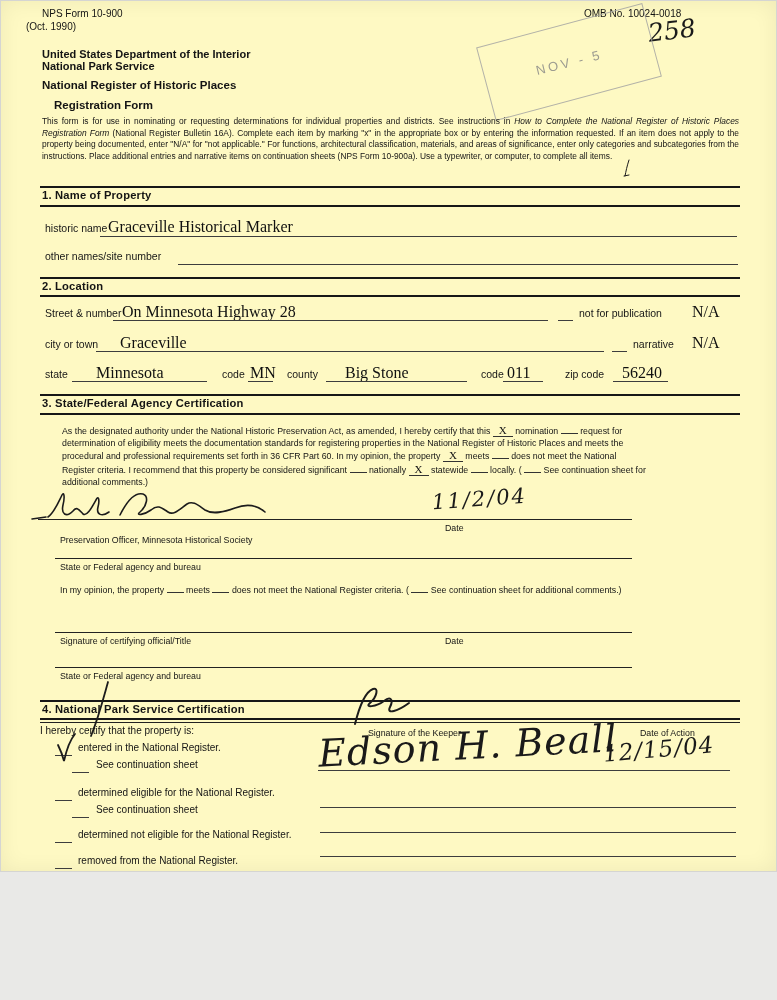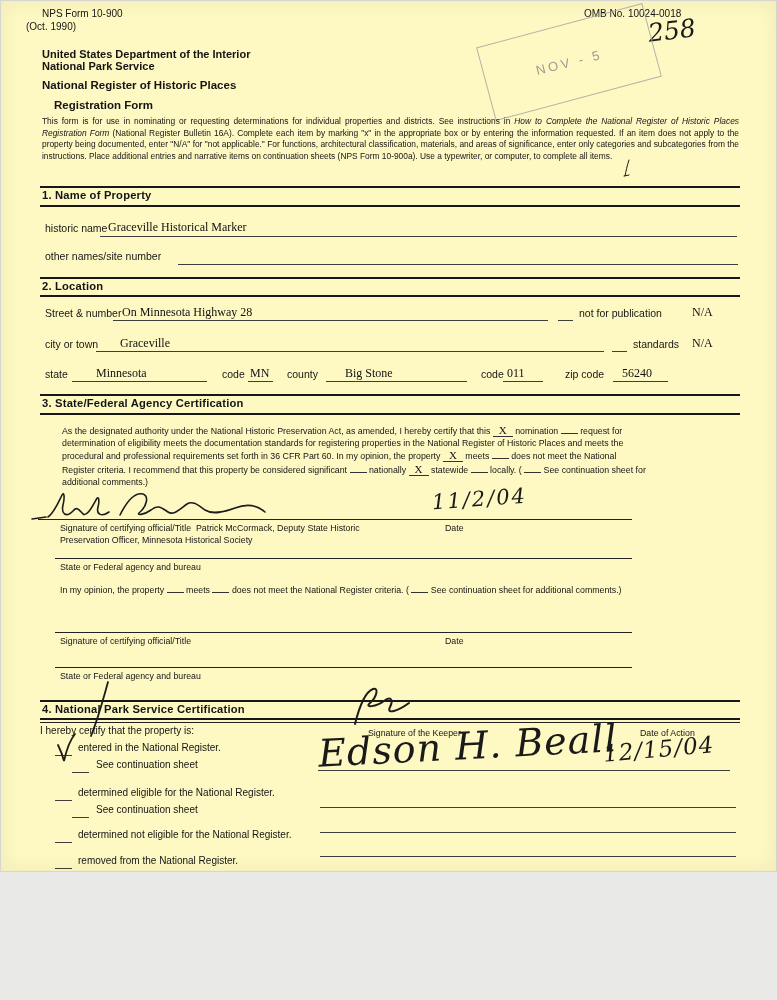--- a/index.html
+++ b/index.html
@@ -7,21 +7,21 @@
     position:relative;width:777px;height:872px;background:#fef9c3;
     font-family:"Liberation Sans",sans-serif;color:#141414;overflow:hidden;
     box-shadow:inset 0 0 0 1px #d5d5d2, inset 0 0 22px rgba(0,0,0,.07);
   }
   .abs{position:absolute;}
   .fs10{font-size:10px;line-height:12px;}
   .lbl{font-size:10.5px;line-height:13px;color:#161616;}
   .small{font-size:8.8px;line-height:12.2px;}
   .tiny{font-size:8.4px;line-height:11.7px;}
   .bold{font-weight:bold;margin-top:8px;}
-  .serif{font-family:"Liberation Serif",serif;font-size:12px;line-height:14px;color:#101010;}
+  .serif{font-family:"Liberation Serif",serif;font-size:16px;line-height:14px;color:#101010;}
   .bar{border-top:2.6px solid #171717;}
   .thinbar{border-top:1.6px solid #222;}
   .uline{border-bottom:1.4px solid #3d3d3d;height:0;}
   .blank{display:inline-block;border-bottom:1.2px solid #333;height:9px;width:17px;vertical-align:baseline;}
   .xmark{font-family:"Liberation Serif",serif;font-size:11px;border-bottom:1.2px solid #333;padding:0 6px;display:inline-block;line-height:11px;}
   .sechdr{font-size:11.2px;font-weight:bold;letter-spacing:.2px;}
   .hand{font-family:"DejaVu Serif",serif;font-style:italic;color:#1a1a1a;}
   .stamp{
     border:1px solid #a6a6a3;transform:rotate(-15deg);
     display:flex;align-items:center;justify-content:center;
@@ -78,21 +78,21 @@
   <div class="abs serif" style="left:122px;top:305px;">On Minnesota Highway 28</div>
   <div class="abs uline" style="left:113px;top:320px;width:435px;"></div>
   <div class="abs uline" style="left:558px;top:320px;width:15px;"></div>
   <div class="abs lbl" style="left:579px;top:307px;">not for publication</div>
   <div class="abs serif" style="left:692px;top:305px;">N/A</div>
 
   <div class="abs lbl" style="left:45px;top:338px;">city or town</div>
   <div class="abs serif" style="left:120px;top:336px;">Graceville</div>
   <div class="abs uline" style="left:96px;top:351px;width:508px;"></div>
   <div class="abs uline" style="left:612px;top:351px;width:15px;"></div>
-  <div class="abs lbl" style="left:633px;top:338px;">standards</div>
+  <div class="abs lbl" style="left:633px;top:338px;">narrative</div>
   <div class="abs serif" style="left:692px;top:336px;">N/A</div>
 
   <div class="abs lbl" style="left:45px;top:368px;">state</div>
   <div class="abs serif" style="left:96px;top:366px;">Minnesota</div>
   <div class="abs uline" style="left:72px;top:381px;width:135px;"></div>
   <div class="abs lbl" style="left:222px;top:368px;">code</div>
   <div class="abs serif" style="left:250px;top:366px;">MN</div>
   <div class="abs uline" style="left:248px;top:381px;width:25px;"></div>
   <div class="abs lbl" style="left:287px;top:368px;">county</div>
   <div class="abs serif" style="left:345px;top:366px;">Big Stone</div>
@@ -127,23 +127,20 @@
     <span class="blank"></span>
     <span>See continuation sheet for additional comments.)</span>
   </div>
 
   <svg class="abs" style="left:32px;top:489px;" width="235" height="34">
     <path class="ink" stroke-width="1.6" d="M0 30 L14 28 M16 28 C22 24,26 14,30 6 C32 2,33 8,31 16 C29 25,34 29,41 22 C45 17,47 21,51 25 C55 28,60 18,64 11 C66 6,68 10,66 18 C64 26,70 28,77 23 M88 26 C96 10,103 3,111 5 C117 7,115 17,108 23 C103 27,112 26,119 21 C126 15,130 19,136 23 C142 27,149 19,155 15 C161 11,167 17,173 21 C181 26,192 23,203 19 C216 14,226 17,233 23"></path>
   </svg>
   <div class="abs hand" style="left:432px;top:487px;font-size:21px;transform:rotate(-4deg);letter-spacing:2px;">11/2/04</div>
 
   <div class="abs thinbar" style="left:38px;top:519px;width:594px;"></div>
-  <div class="abs small" style="left:60px;top:522px;">
-    <span>Signature of certifying official/Title</span>&nbsp;&nbsp;<span>Patrick McCormack, Deputy State Historic</span>
-  </div>
   <div class="abs small" style="left:445px;top:522px;">Date</div>
   <div class="abs small" style="left:60px;top:534px;">Preservation Officer, Minnesota Historical Society</div>
 
   <div class="abs thinbar" style="left:55px;top:558px;width:577px;"></div>
   <div class="abs small" style="left:60px;top:561px;">State or Federal agency and bureau</div>
 
   <div class="abs small" style="left:60px;top:583px;width:575px;">
     <span>In my opinion, the property</span>
     <span class="blank"></span>
     <span>meets</span>

